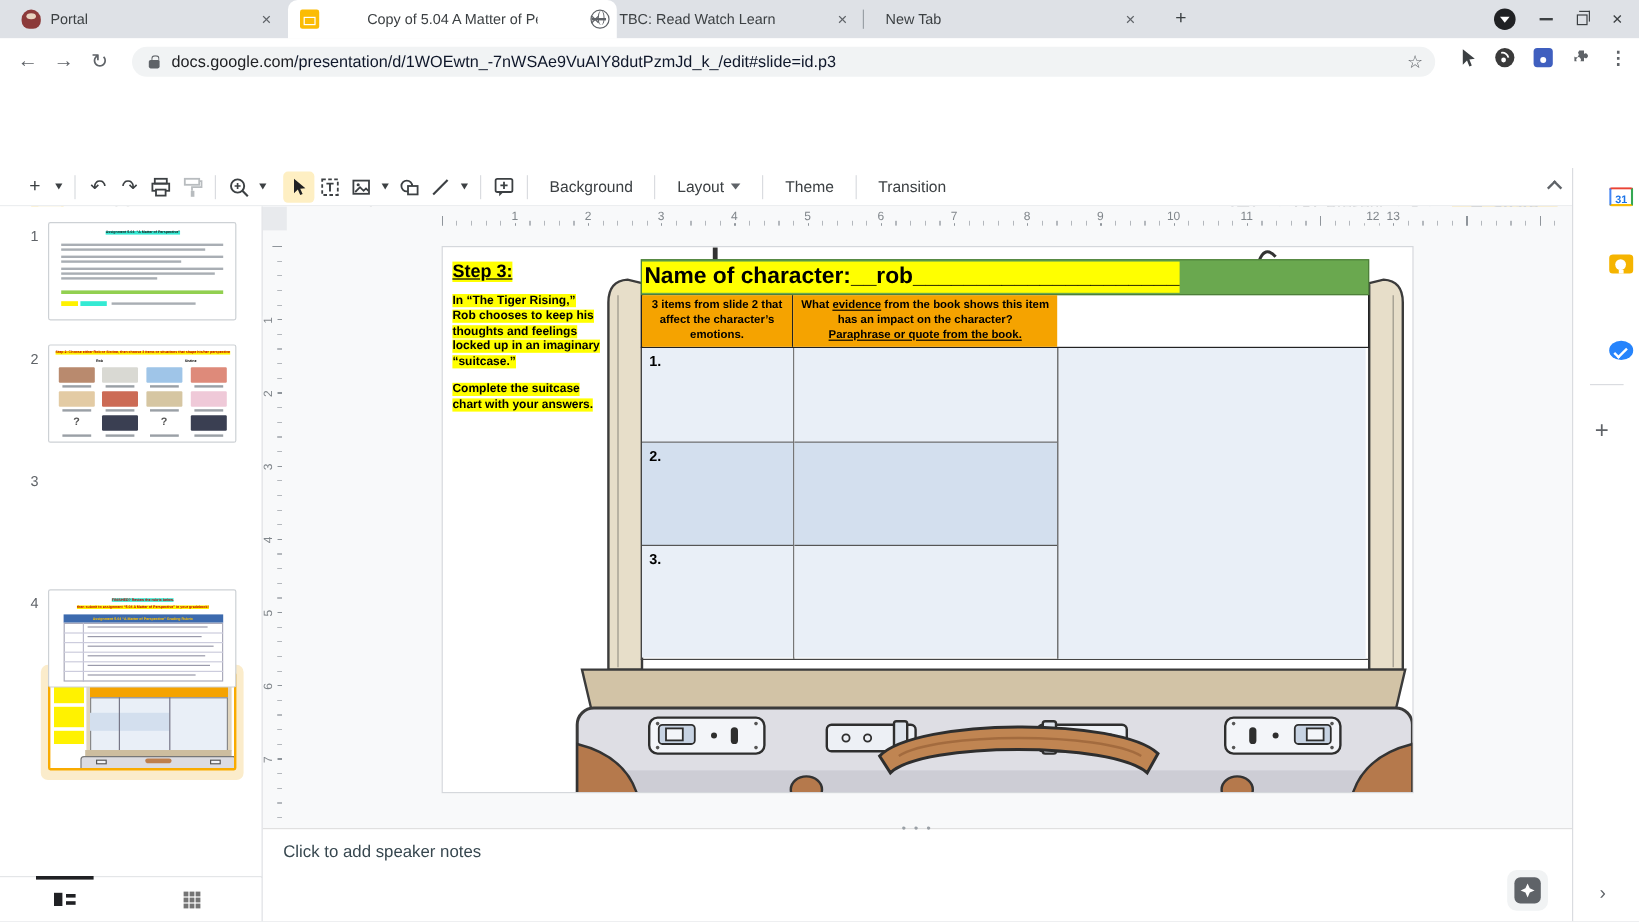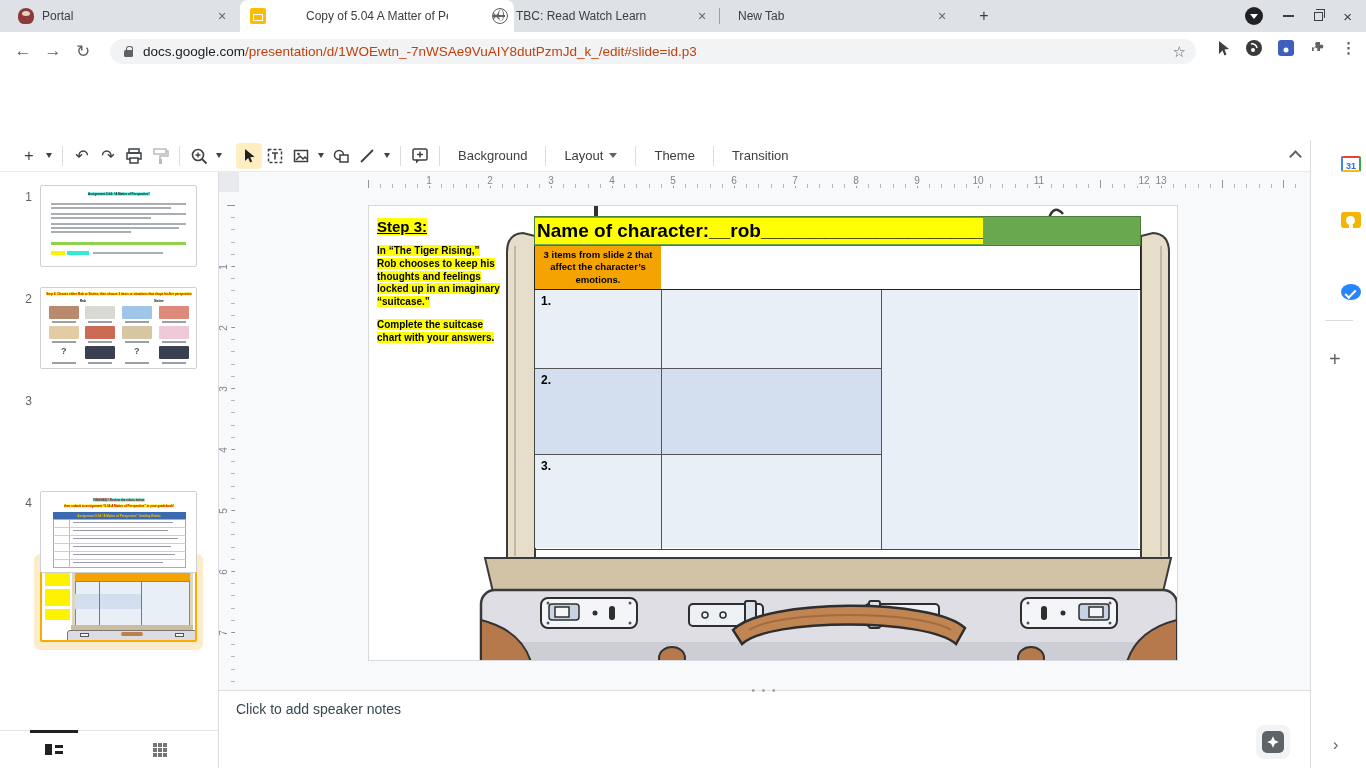--- a/index.html
+++ b/index.html
@@ -29,21 +29,21 @@
   .win-max { width:9px; height:9px; border:1.5px solid #3C4043; position:relative; }
   .win-max::after { content:""; position:absolute; left:1px; top:-4px; width:8px; height:8px; border-top:1.5px solid #3C4043; border-right:1.5px solid #3C4043; }
   .win-close { font-size:15px; color:#3C4043; line-height:15px; }
 
   
   .urlbar { position:absolute; left:0; top:32px; width:1366px; height:38px; background:#fff; display:flex; align-items:center; }
   .nav-glyph { font-size:17px; color:#5F6368; width:30px; text-align:center; }
   .omnibox { position:absolute; left:110px; top:7px; width:1086px; height:25px; background:#F1F3F4; border-radius:13px; display:flex; align-items:center; padding:0 10px 0 14px; }
   .url-text { font-size:13.5px; margin-left:10px; white-space:nowrap; overflow:hidden; flex:1; }
   .url-domain { color:#202124; }
-  .url-path { color:#c2410c; }
+  .url-path { color:#0f172a; }
   .omni-star { font-size:15px; color:#5F6368; }
   .lock { width:9px; height:7px; background:#5F6368; border-radius:1.5px; position:relative; margin-top:4px; flex:none; }
   .lock::before { content:""; position:absolute; top:-4px; left:1.5px; width:5px; height:5px; border:1.5px solid #5F6368; border-bottom:none; border-radius:3px 3px 0 0; }
   .lock.dark { background:#202124; } .lock.dark::before { border-color:#202124; }
   .ext-icons { position:absolute; right:10px; top:7px; display:flex; align-items:center; gap:14px; }
   .kebab { font-size:15px; color:#5F6368; font-weight:bold; }
 
   
   .docs-header { position:absolute; left:0; top:70px; width:1366px; height:70px; background:#fff; }
   .slides-logo { position:absolute; left:26px; top:85px; width:27px; height:36px; background:#FBBC04; border-radius:3px; }
@@ -537,20 +537,21 @@
         <p><span class="hl">In “The Tiger Rising,” Rob chooses to keep his thoughts and feelings locked up in an imaginary “suitcase.”</span></p>
         <p><span class="hl">Complete the suitcase chart with your answers.</span></p>
       </div>
 
       <div class="sl-table">
         <div class="namebar">
           <span class="hl"><span>Name of character:__rob</span><span>_____________________</span></span>
         </div>
         <div class="headrow">
           <div class="hcell hc1">3 items from slide 2 that affect the character’s emotions.</div>
+          <div class="hcell hc2"><span>What </span><span class="u">evidence</span><span> from the book shows this item has an impact on the character? </span><br><span class="u">Paraphrase or quote from the book.</span></div>
         </div>
         <div class="tbody">
           <div class="bcol1">
             <div class="brow r1">1.</div>
             <div class="brow r2">2.</div>
             <div class="brow r3">3.</div>
           </div>
           <div class="bcol2">
             <div class="brow r1"></div>
             <div class="brow r2"></div>

